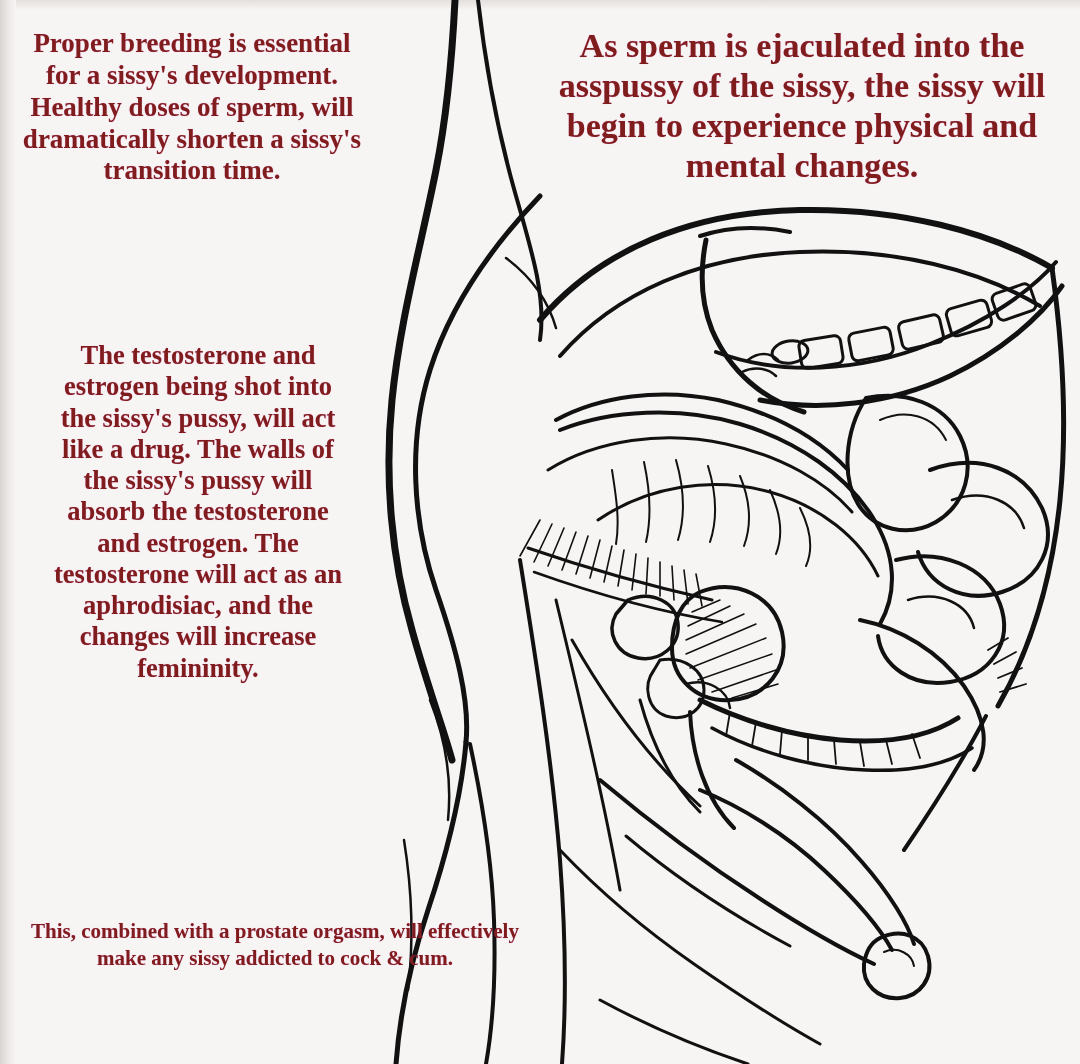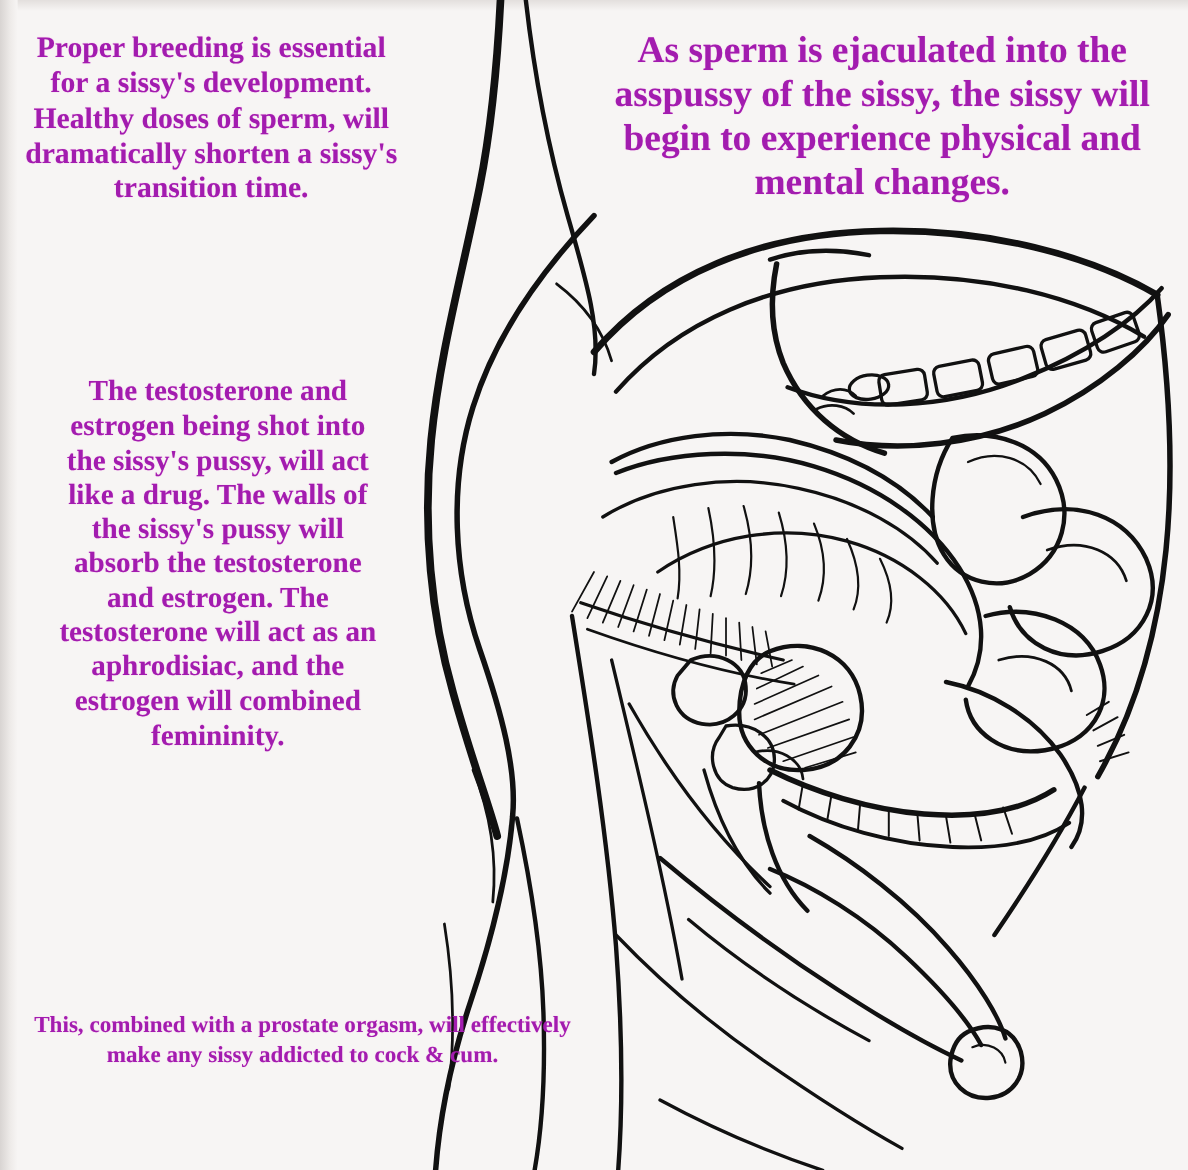--- a/index.html
+++ b/index.html
@@ -30,21 +30,21 @@
     background: linear-gradient(180deg, #e3dfdd 0%, #f7f5f4 100%);
   }
   .art {
     position: absolute;
     left: 0; top: 0;
     width: 1080px; height: 1064px;
     pointer-events: none;
   }
   .caption {
     position: absolute;
-    color: #a21caf;
+    color: #7f1d1d;
     font-weight: bold;
     line-height: 1.18;
     text-shadow: 0 0 1px rgba(242,17,198,0.35);
     white-space: pre-line;
   }
   #cap-top-left {
     left: 22px;
     top: 28px;
     width: 340px;
     text-align: center;
@@ -208,17 +208,17 @@
       <path d="M506 258 C 530 276, 548 300, 556 328" stroke-width="2.5"></path>
       <path d="M430 700 C 446 740, 452 780, 448 820" stroke-width="2.5"></path>
       <path d="M404 840 C 412 890, 414 940, 408 990" stroke-width="2.5"></path>
     </g>
   </svg>
 
   <div class="caption" id="cap-top-left">Proper breeding is essential for a sissy's development. Healthy doses of sperm, will dramatically shorten a sissy's transition time.</div>
 
   <div class="caption" id="cap-top-right">As sperm is ejaculated into the asspussy of the sissy, the sissy will begin to experience physical and mental changes.</div>
 
-  <div class="caption" id="cap-middle-left">The testosterone and estrogen being shot into the sissy's pussy, will act like a drug. The walls of the sissy's pussy will absorb the testosterone and estrogen. The testosterone will act as an aphrodisiac, and the estrogen will combined femininity.</div>
+  <div class="caption" id="cap-middle-left">The testosterone and estrogen being shot into the sissy's pussy, will act like a drug. The walls of the sissy's pussy will absorb the testosterone and estrogen. The testosterone will act as an aphrodisiac, and the changes will increase femininity.</div>
 
   <div class="caption" id="cap-bottom">This, combined with a prostate orgasm, will effectively make any sissy addicted to cock &amp; cum.</div>
 
 </div>
 
 </body></html>

